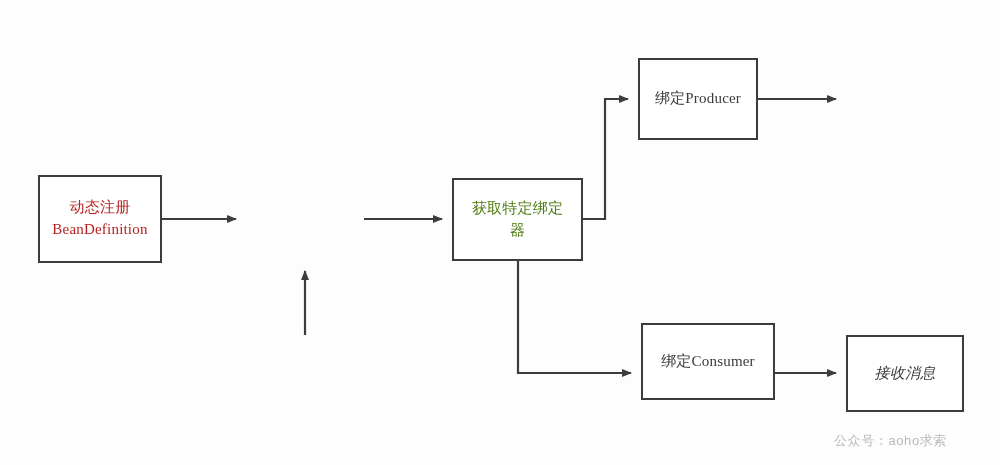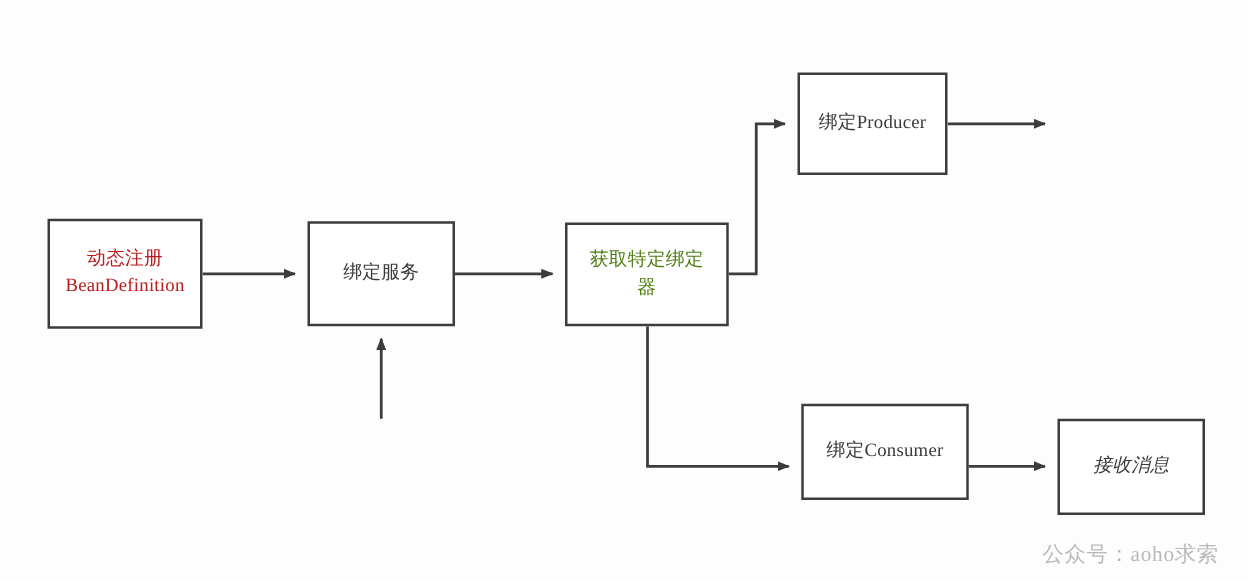--- a/index.html
+++ b/index.html
@@ -39,23 +39,23 @@
     font-family: "Liberation Serif", "DejaVu Serif", serif;
   }
   .node .label {
     display: block;
     padding: 0 6px;
     white-space: pre-line;
   }
   .watermark {
     position: absolute;
     color: #b9b9b9;
-    font-size: 17px;
+    font-size: 13px;
     letter-spacing: 0.6px;
-    font-family: Liberation Serif, serif;
+    font-family: Liberation Sans, sans-serif;
     white-space: nowrap;
   }
 </style>
 </head>
 <body>
 
 <div id="canvas" style="background: rgb(253, 253, 253);">
 
   <svg class="wires" viewBox="0 0 1000 465">
     <defs>
@@ -77,23 +77,20 @@
     <path d="M758,99 L836,99" stroke="#3c3c3c" stroke-width="2.2" fill="none" marker-end="url(#arrowhead)"></path>
 
     <path d="M762,373 L836,373" stroke="#3c3c3c" stroke-width="2.2" fill="none" marker-end="url(#arrowhead)"></path>
   </svg>
 
   <div class="node" id="node-dynamic-register" style="left: 38px; top: 175px; width: 124px; height: 88px; border-color: rgb(60, 60, 60); color: #b91c1c;">
     <span class="label">动态注册
 BeanDefinition</span>
   </div>
 
-  <div class="node" id="node-binding-service" style="left: 246px; top: 177px; width: 118px; height: 84px; border-color: rgb(60, 60, 60); color: rgb(58, 58, 58);">
-    <span class="label">绑定服务</span>
-  </div>
 
 
   <div class="node" id="node-get-binder" style="left: 452px; top: 178px; width: 131px; height: 83px; border-color: rgb(60, 60, 60); color: #4d7c0f;">
     <span class="label">获取特定绑定
 器</span>
   </div>
 
   <div class="node" id="node-bind-producer" style="left: 638px; top: 58px; width: 120px; height: 82px; border-color: rgb(60, 60, 60); color: rgb(58, 58, 58);">
     <span class="label">绑定Producer</span>
   </div>

